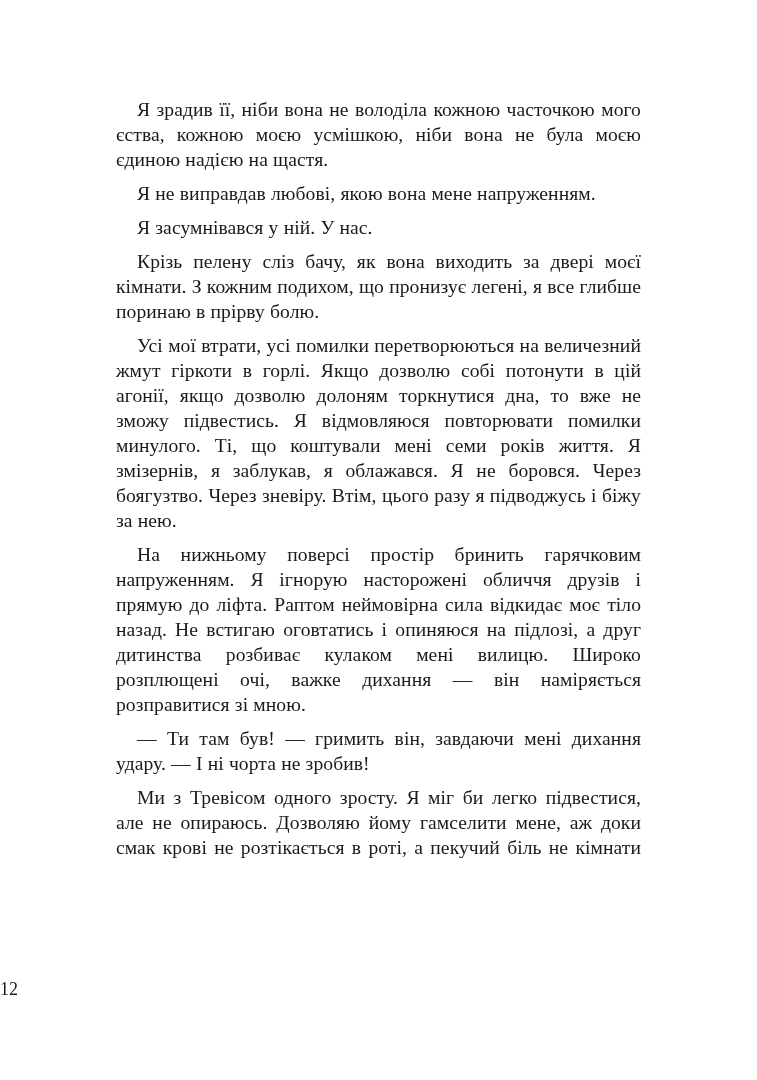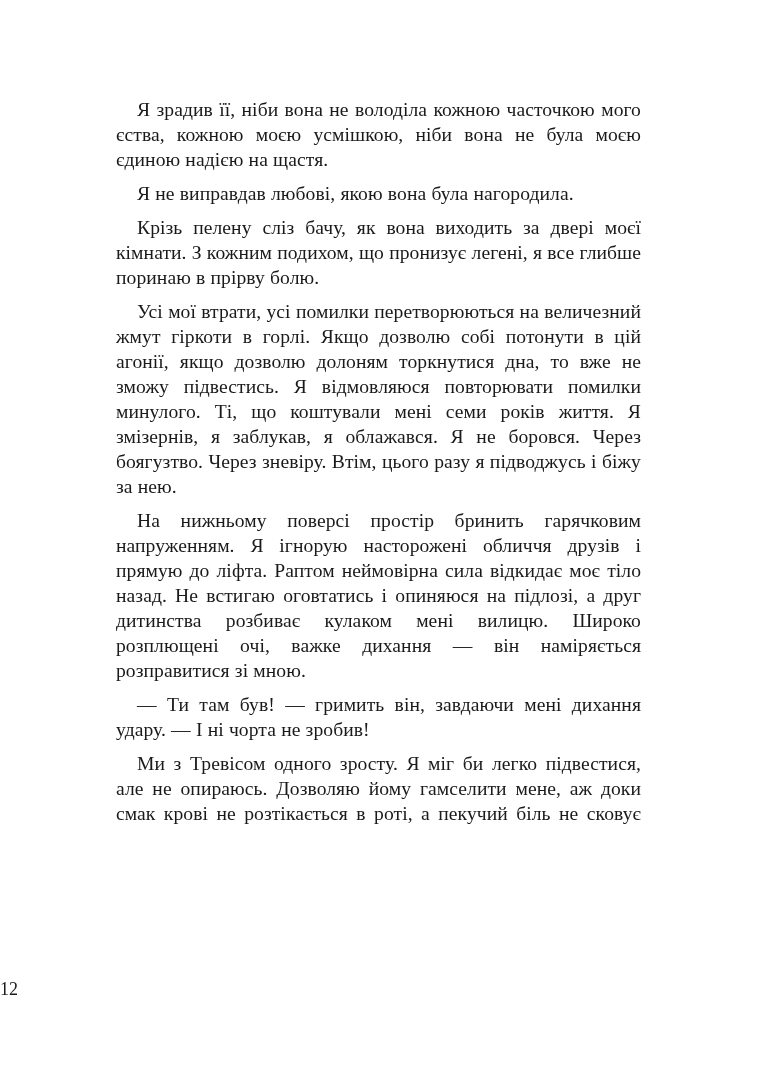--- a/index.html
+++ b/index.html
@@ -63,23 +63,24 @@
     font-family: "Liberation Serif", "DejaVu Serif", serif;
   }
 </style>
 </head>
 <body>
 
 <div class="page">
 
   <div class="text-block">
     <p class="para">Я зрадив її, ніби вона не володіла кожною часточкою мого єства, кожною моєю усмішкою, ніби вона не була моєю єдиною надією на щастя.</p>
-    <p class="para">Я не виправдав любові, якою вона була нагородила.</p>
+    <p class="para">Я не виправдав любові, якою вона мене напруженням.</p>
+    <p class="para">Я засумнівався у ній. У нас.</p>
     <p class="para">Крізь пелену сліз бачу, як вона виходить за двері моєї кімнати. З кожним подихом, що пронизує легені, я все глибше поринаю в прірву болю.</p>
     <p class="para">Усі мої втрати, усі помилки перетворюються на величезний жмут гіркоти в горлі. Якщо дозволю собі потонути в цій агонії, якщо дозволю долоням торкнутися дна, то вже не зможу підвестись. Я відмовляюся повторювати помилки минулого. Ті, що коштували мені семи років життя. Я змізернів, я заблукав, я облажався. Я не боровся. Через боягузтво. Через зневіру. Втім, цього разу я підводжусь і біжу за нею.</p>
     <p class="para">На нижньому поверсі простір бринить гарячковим напруженням. Я ігнорую насторожені обличчя друзів і прямую до ліфта. Раптом неймовірна сила відкидає моє тіло назад. Не встигаю оговтатись і опиняюся на підлозі, а друг дитинства розбиває кулаком мені вилицю. Широко розплющені очі, важке дихання — він наміряється розправитися зі мною.</p>
     <p class="para">— Ти там був! — гримить він, завдаючи мені дихання удару. — І ні чорта не зробив!</p>
-    <p class="para continues">Ми з Тревісом одного зросту. Я міг би легко підвестися, але не опираюсь. Дозволяю йому гамселити мене, аж доки смак крові не розтікається в роті, а пекучий біль не сковує</p>
+    <p class="para continues">Ми з Тревісом одного зросту. Я міг би легко підвестися, але не опираюсь. Дозволяю йому гамселити мене, аж доки смак крові не розтікається в роті, а пекучий біль не кімнати</p>
   </div>
 
   <div class="folio">12</div>
 
 </div>
 
 </body></html>

